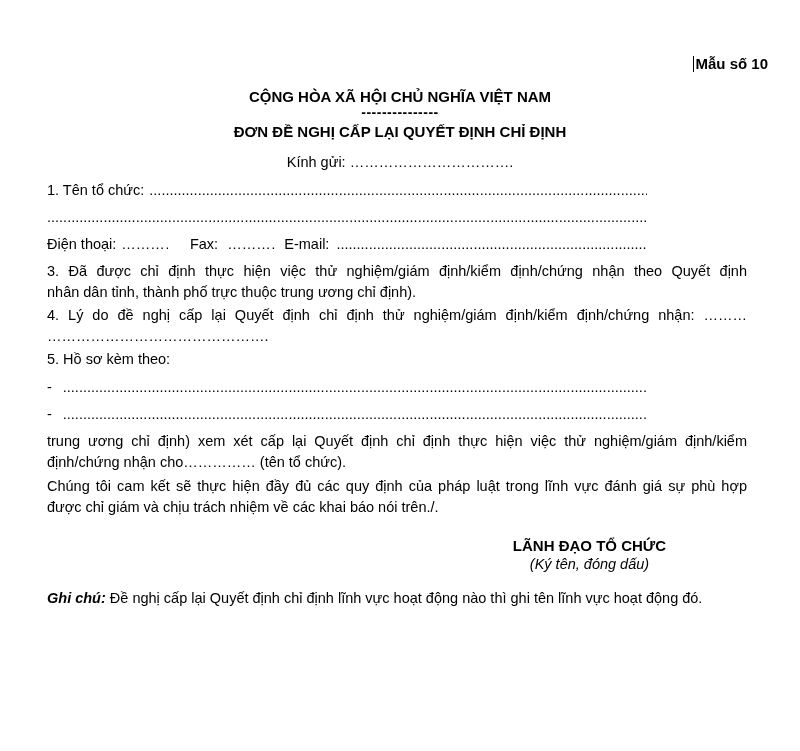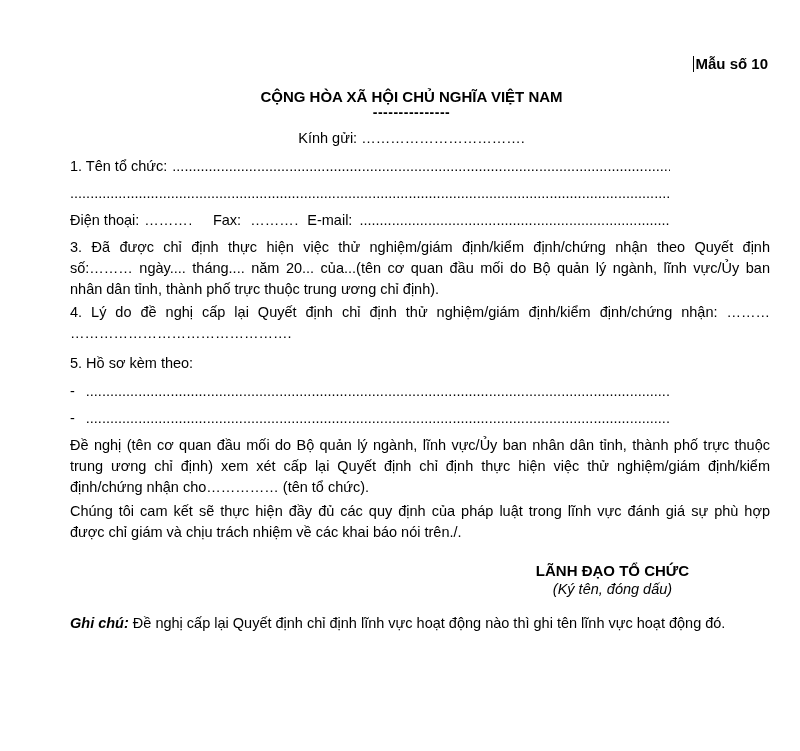--- a/index.html
+++ b/index.html
@@ -1,20 +1,20 @@
 <!DOCTYPE html>
 <html><head>
 <meta charset="utf-8">
 <style>
   html,body { margin:0; padding:0; background:#ffffff; }
   body { font-family:"Liberation Sans", sans-serif; color:#000; }
   .page {
     position:relative; width:800px; height:751px; background:#fff;
     box-sizing:border-box; padding-top:55px; overflow:hidden;
-    font-size:14.5px; line-height:21px;padding-left:23px;
+    font-size:14.5px; line-height:21px;
   }
 
   .formno { text-align:right; padding-right:32px; font-weight:bold; font-size:15px; line-height:18px; }
   .cursor { display:inline-block; width:0; height:16px; border-left:1.5px solid #000; margin-right:1px; vertical-align:-3px; }
 
   .nat-header { margin-top:14px; text-align:center; font-weight:bold; font-size:15px; line-height:19px; }
   .nat-sep { font-weight:bold; font-size:14px; line-height:12px; letter-spacing:0.5px; }
 
   .dateline { margin-top:11px; text-align:center; font-style:italic; }
   .doc-title { margin-top:3px; text-align:center; font-weight:bold; font-size:15px; }
@@ -28,21 +28,21 @@
   .dotfill { flex:1 1 auto; overflow:hidden; white-space:nowrap; }
   .edots { display:inline-block; overflow:hidden; white-space:nowrap; vertical-align:bottom; }
   .phone-dots { width:150px; }
   .fax-dots { width:158px; }
   .fax-lbl { margin-left:22px; margin-right:4px; }
   .email-lbl { margin-left:8px; margin-right:2px; }
 
   .para { margin-top:3px; }
   .jline { text-align:justify; text-align-last:justify; }
   .sec4 { margin-top:2px; }
-  .sec5-label { margin-top:9px; }
+  .sec5-label { margin-top:2px; }
   .dashrow1 { margin-top:7px; }
   .dashrow2 { margin-top:5px; }
   .bullet { display:inline-block; width:27px; }
 
   .signature { margin-top:18px; margin-left:370px; width:345px; text-align:center; line-height:19px; }
   .sig-title { font-weight:bold; font-size:15px; }
   .sig-note { font-style:italic; }
 
   .footnote { margin-top:14px; white-space:nowrap; overflow:hidden; }
   .footnote .nlabel { font-weight:bold; font-style:italic; }
@@ -53,20 +53,21 @@
 <div class="page">
 
   <div class="formno"><span class="cursor"></span><span>Mẫu số 10</span></div>
 
   <div class="nat-header">
     <div>CỘNG HÒA XÃ HỘI CHỦ NGHĨA VIỆT NAM</div>
     <div class="nat-sep">---------------</div>
   </div>
 
 
+  <div class="doc-title">ĐƠN ĐỀ NGHỊ CẤP LẠI QUYẾT ĐỊNH CHỈ ĐỊNH</div>
 
   <div class="recipient">
     <span>Kính gửi:</span>
     <span>…………………………….</span>
   </div>
 
   <div class="content">
 
     <div class="dotrow">
       <span class="lbl">1. Tên tổ chức:</span>
@@ -81,21 +82,20 @@
       <span class="lbl">Điện thoại:</span>
         <span class="edots phone-dots">…………………………………………………………………………………………………………</span>
       <span class="lbl fax-lbl">Fax:</span>
         <span class="edots fax-dots">…………………………………………………………………………………………………………</span>
       <span class="lbl email-lbl">E-mail:</span>
       <span class="dotfill">........................................................................................................................................................................................................................................................</span>
     </div>
 
     <div class="para">
       <div class="jline">3. Đã được chỉ định thực hiện việc thử nghiệm/giám định/kiểm định/chứng nhận theo Quyết định</div>
-      <div class="jline">số:……… ngày.... tháng.... năm 20... của...(tên cơ quan đầu mối do Bộ quản lý ngành, lĩnh vực/Ủy ban</div>
       <div>nhân dân tỉnh, thành phố trực thuộc trung ương chỉ định).</div>
     </div>
 
     <div class="para sec4">
       <div class="jline">4. Lý do đề nghị cấp lại Quyết định chỉ định thử nghiệm/giám định/kiểm định/chứng nhận: ………</div>
       <div>……………………………………….</div>
     </div>
 
     <div class="para sec5-label">5. Hồ sơ kèm theo:</div>
 
@@ -103,21 +103,20 @@
       <span class="bullet">-</span>
       <span class="dotfill">........................................................................................................................................................................................................................................................</span>
     </div>
 
     <div class="dotrow dashrow2">
       <span class="bullet">-</span>
       <span class="dotfill">........................................................................................................................................................................................................................................................</span>
     </div>
 
     <div class="para">
-      <div class="jline">Đề nghị (tên cơ quan đầu mối do Bộ quản lý ngành, lĩnh vực/Ủy ban nhân dân tỉnh, thành phố trực thuộc</div>
       <div class="jline">trung ương chỉ định) xem xét cấp lại Quyết định chỉ định thực hiện việc thử nghiệm/giám định/kiểm</div>
       <div>định/chứng nhận cho…………… (tên tổ chức).</div>
     </div>
 
     <div class="para">
       <div class="jline">Chúng tôi cam kết sẽ thực hiện đầy đủ các quy định của pháp luật trong lĩnh vực đánh giá sự phù hợp</div>
       <div>được chỉ giám và chịu trách nhiệm về các khai báo nói trên./.</div>
     </div>
 
     <div class="signature">

